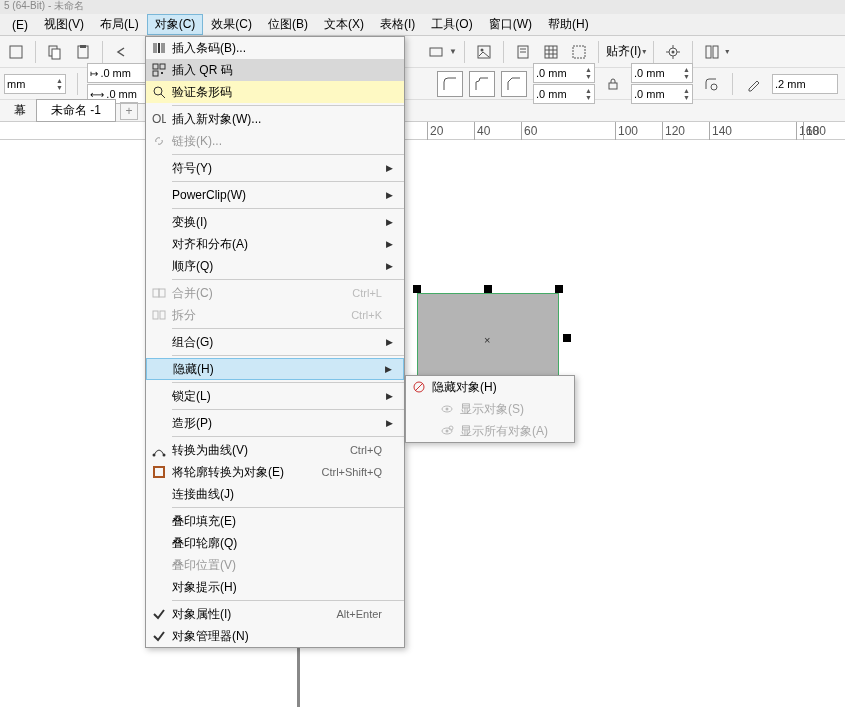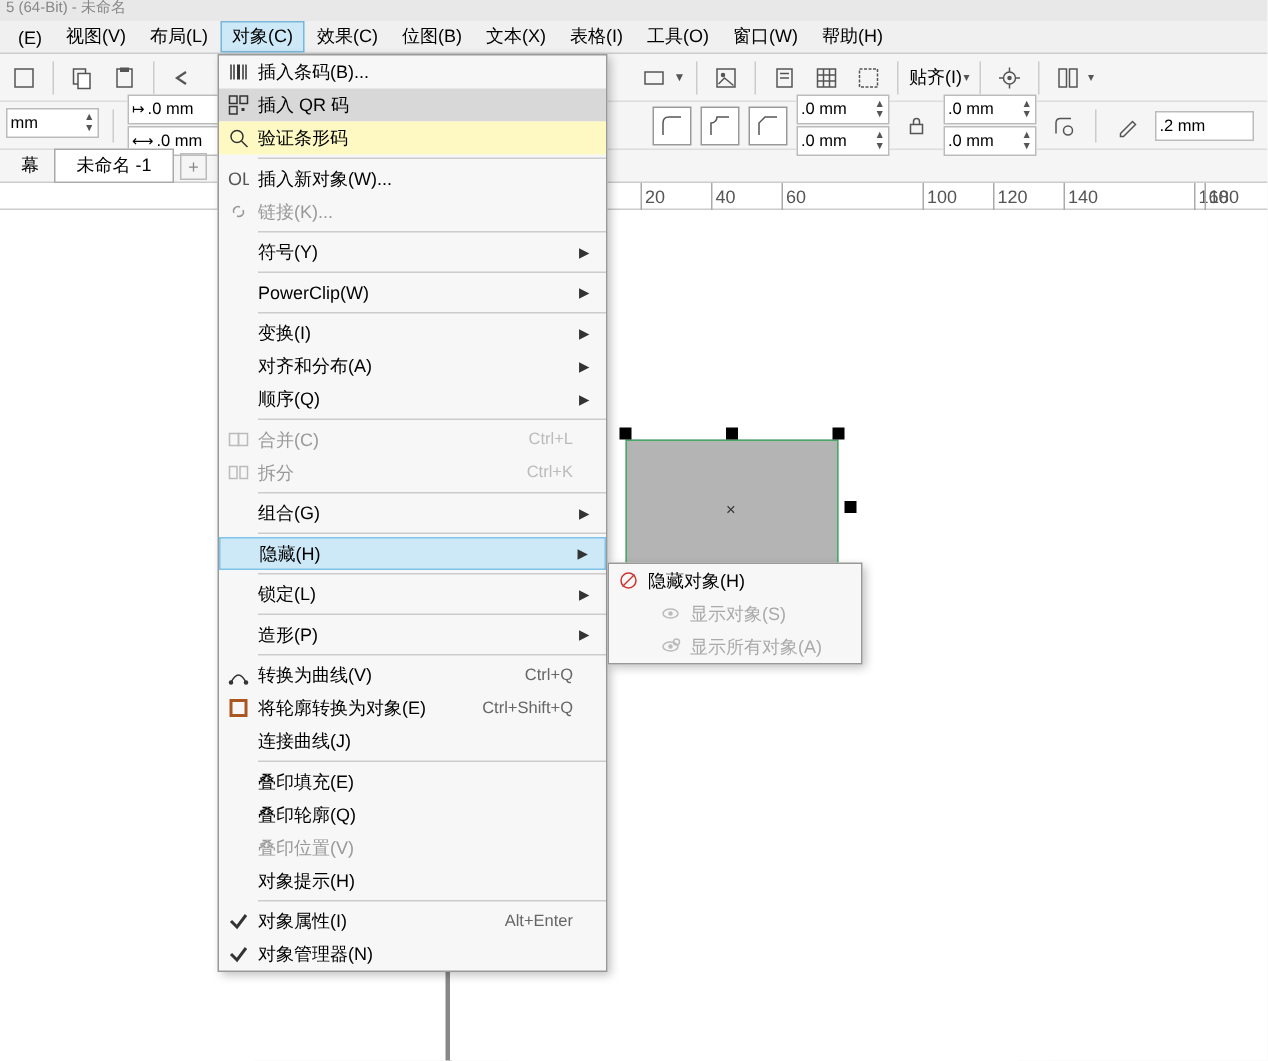--- a/index.html
+++ b/index.html
@@ -165,21 +165,21 @@
         <svg width="16" height="16">
           <rect x="2" y="2" width="5" height="12" fill="none" stroke="#555"></rect>
           <rect x="9" y="2" width="5" height="12" fill="none" stroke="#555"></rect>
         </svg>
       </div>
       <span class="dd-arrow">▾</span>
     </div>
 </div>
 
 <div class="toolbar2">
-  <div style="display:flex;flex-direction:column;gap:2px">
+  <div style="display:flex;flex-direction:row;gap:2px">
     <div class="numbox">
         <input value="mm" style="">
         <div class="spin">▲<br>▼</div>
       </div>
     <div style="height:2px"></div>
   </div>
   <div class="sep"></div>
   <div style="display:flex;flex-direction:column;gap:1px">
     <div class="numbox">
         <span style="font-size:10px;margin-right:2px">↦</span>

